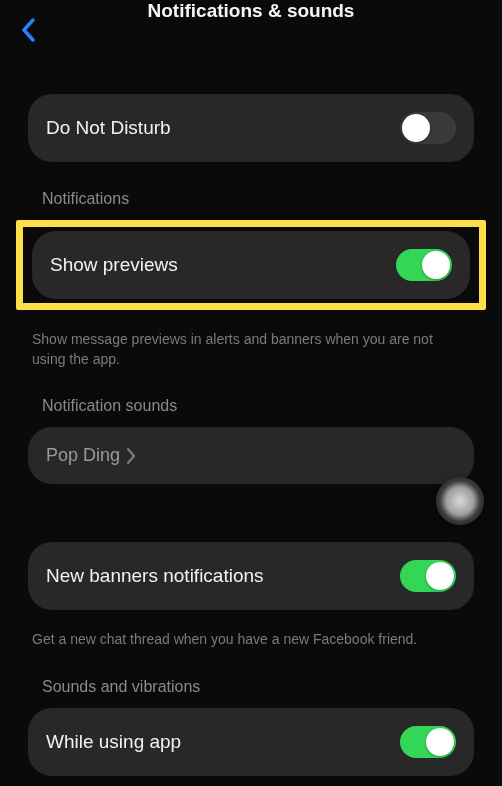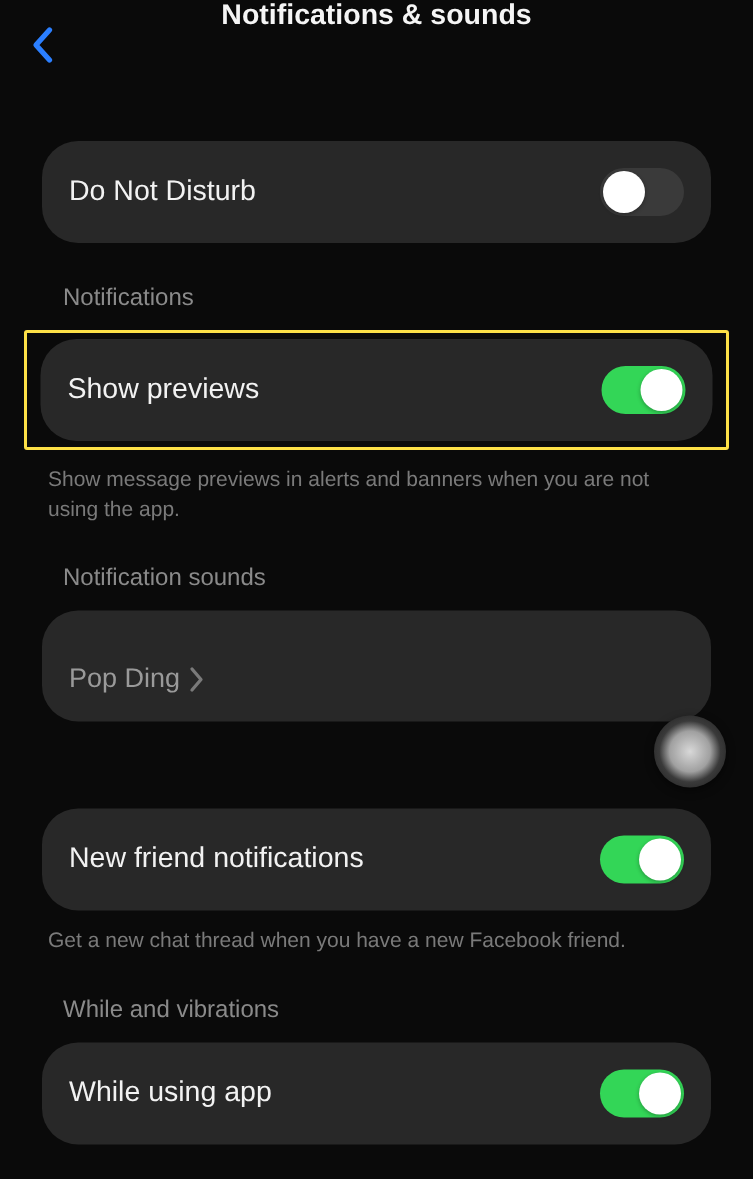--- a/index.html
+++ b/index.html
@@ -70,30 +70,29 @@
       color: #f2f2f2;
     }
     .row-value {
       font-size: 18px;
       color: #9a9a9a;
       margin-right: 6px;
     }
     .row-right {
       display: flex;
       align-items: center;
-      margin-top: 17px;
     }
     .chevron {
       color: #7a7a7a;
     }
     .description {
       font-size: 14px;
       color: #7a7a7a;
       line-height: 1.4;
-      margin-top: 10px;
+      margin-top: 20px;
       padding-left: 4px;
       padding-right: 4px;
     }
     .toggle {
       width: 56px;
       height: 32px;
       border-radius: 16px;
       position: relative;
       cursor: pointer;
     }
@@ -112,21 +111,21 @@
       top: 2px;
       box-shadow: 0 1px 3px rgba(0,0,0,0.3);
     }
     .toggle-off .toggle-knob {
       left: 2px;
     }
     .toggle-on .toggle-knob {
       right: 2px;
     }
     .highlight-box {
-      border: 2px solid #fde047;
+      border: 7px solid #fde047;
       border-radius: 2px;
       margin-left: -12px;
       margin-right: -12px;
       padding: 4px 9px;
     }
     .highlight-box .row {
       margin: 0;
     }
     .assistive-touch {
       position: absolute;
@@ -178,29 +177,29 @@
   <div class="row">
     <div class="row-right">
       <div class="row-value">Pop Ding</div>
       <svg class="chevron" width="10" height="18" viewBox="0 0 10 18" fill="none">
         <path d="M2 2 L8 9 L2 16" stroke="currentColor" stroke-width="2.2" stroke-linecap="round" stroke-linejoin="round"></path>
       </svg>
     </div>
   </div>
 
   <div class="row" style="margin-top:58px;">
-    <div class="row-label">New friend notifications</div>
+    <div class="row-label">New banners notifications</div>
     <div class="toggle toggle-on">
       <div class="toggle-knob"></div>
     </div>
   </div>
 
   <div class="description">Get a new chat thread when you have a new Facebook friend.</div>
 
-  <div class="section-header">While and vibrations</div>
+  <div class="section-header">Sounds and vibrations</div>
 
   <div class="row">
     <div class="row-label">While using app</div>
     <div class="toggle toggle-on">
       <div class="toggle-knob"></div>
     </div>
   </div>
 
 </div>
 

